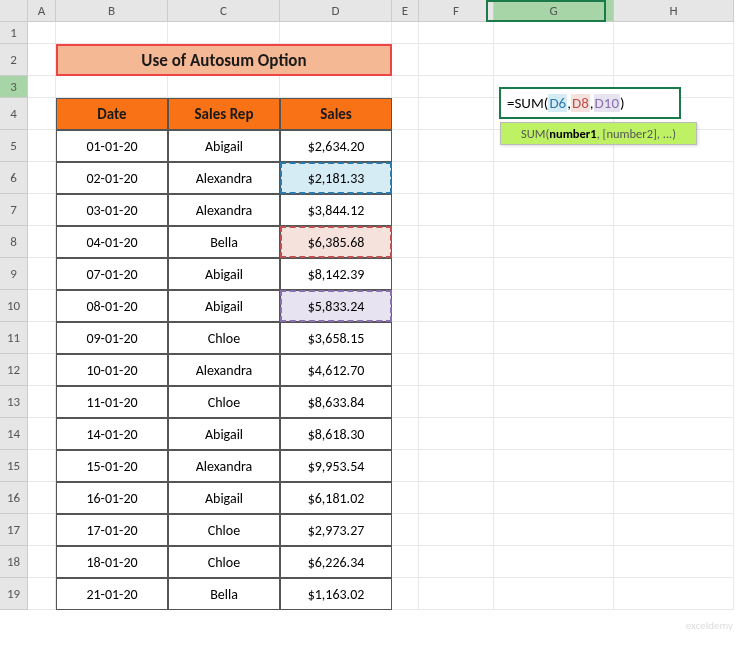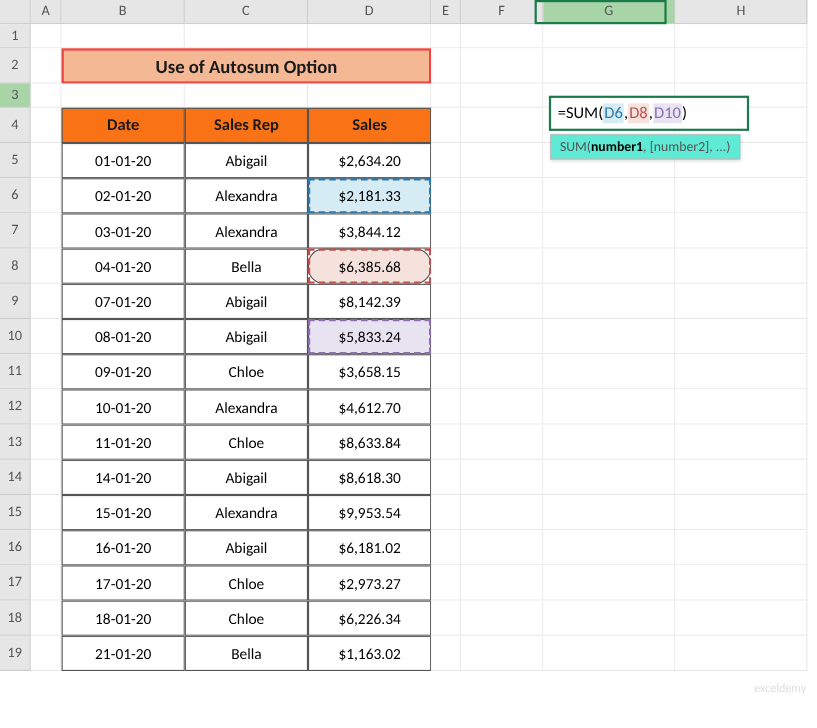--- a/index.html
+++ b/index.html
@@ -59,21 +59,21 @@
       font-size: 15px;
       justify-content: center;
       color: #1a1a1a;
     }
     .data-cell {
       border: 1px solid #555;
       justify-content: center;
       background: #fff;
     }
     .sel-blue { background: #d6ecf5; }
-    .sel-pink { background: #f5e2dd; border-radius: 14px; }
+    .sel-pink { background: #f5e2dd; }
     .sel-purple { background: #e8e3f0; }
     .marching-blue::after, .marching-red::after, .marching-purple::after {
       content: "";
       position: absolute;
       inset: -1px;
       border: 2px dashed;
       pointer-events: none;
     }
     .marching-blue::after { border-color: #2a7ab0; }
     .marching-red::after { border-color: #c05050; }
@@ -93,23 +93,23 @@
       z-index: 10;
       margin-left: 12px;
     }
     .formula-cell .ref1 { color: #2a7ab0; background: #d6ecf5; padding: 0 1px;}
     .formula-cell .ref2 { color: #c05050; background: #f5e2dd; padding: 0 1px;}
     .formula-cell .ref3 { color: #8a6fb0; background: #e8e3f0; padding: 0 1px;}
     .tooltip {
       position: absolute;
       left: 500px;
       top: 122px;
-      background: #5eead4;
+      background: #bef264;
       border: 1px solid #bbb;
-      padding: 3px 8px;
+      padding: 3px 20px;
       font-size: 12.5px;
       color: #555;
       box-shadow: 1px 1px 3px rgba(0,0,0,0.15);
       z-index: 10;
     }
     .tooltip b { color: #000; }
     .watermark {
       position: absolute;
       right: 10px;
       bottom: 30px;

